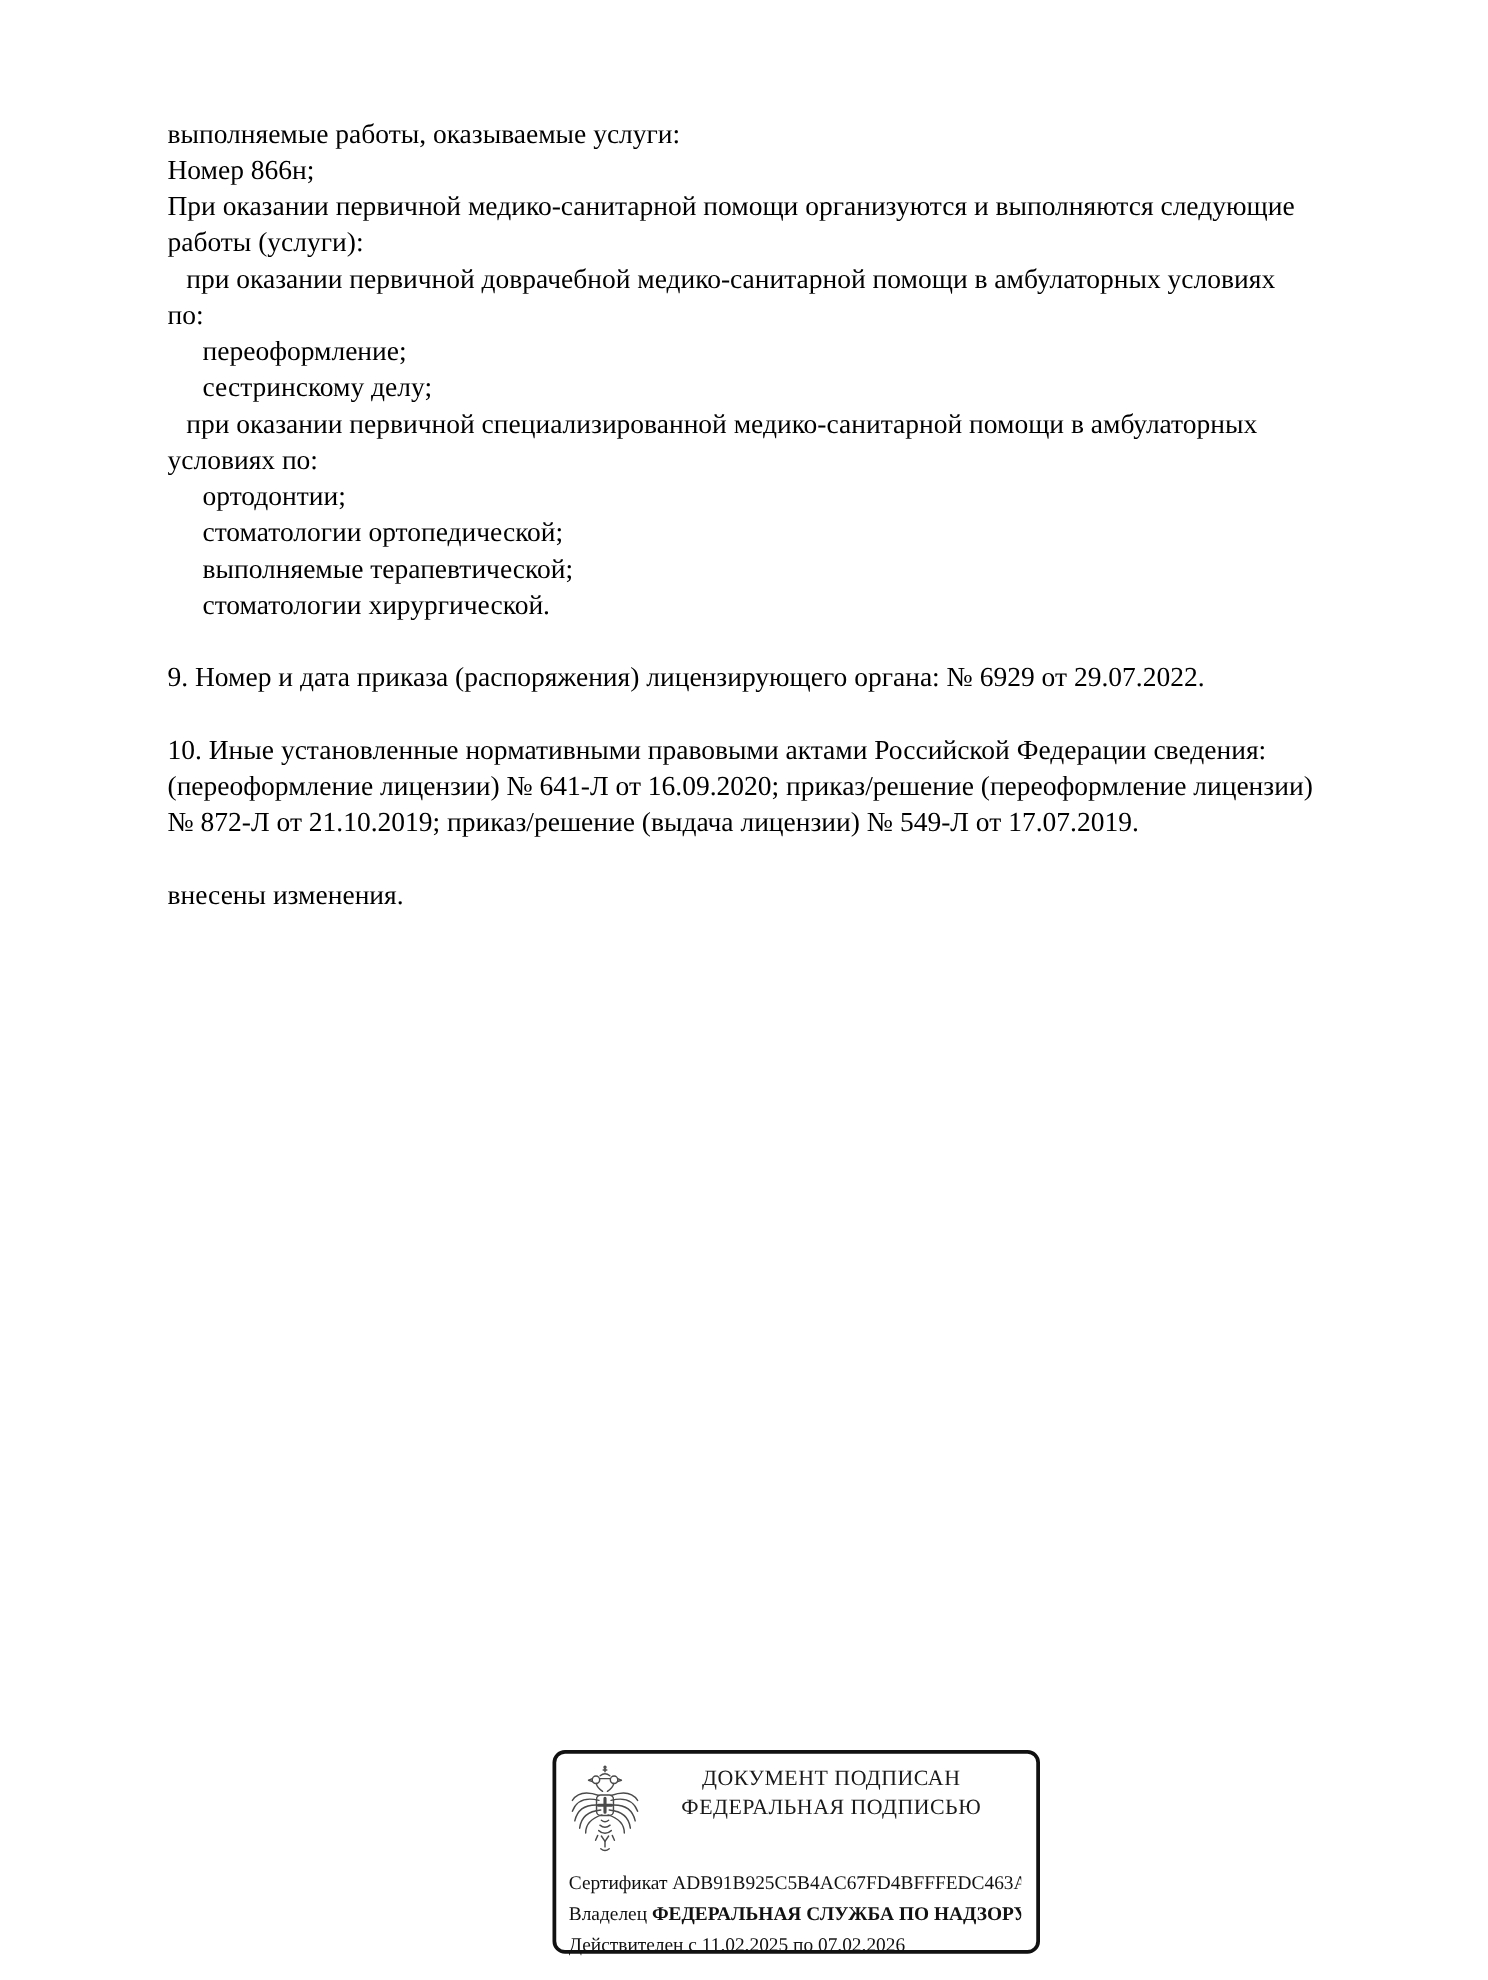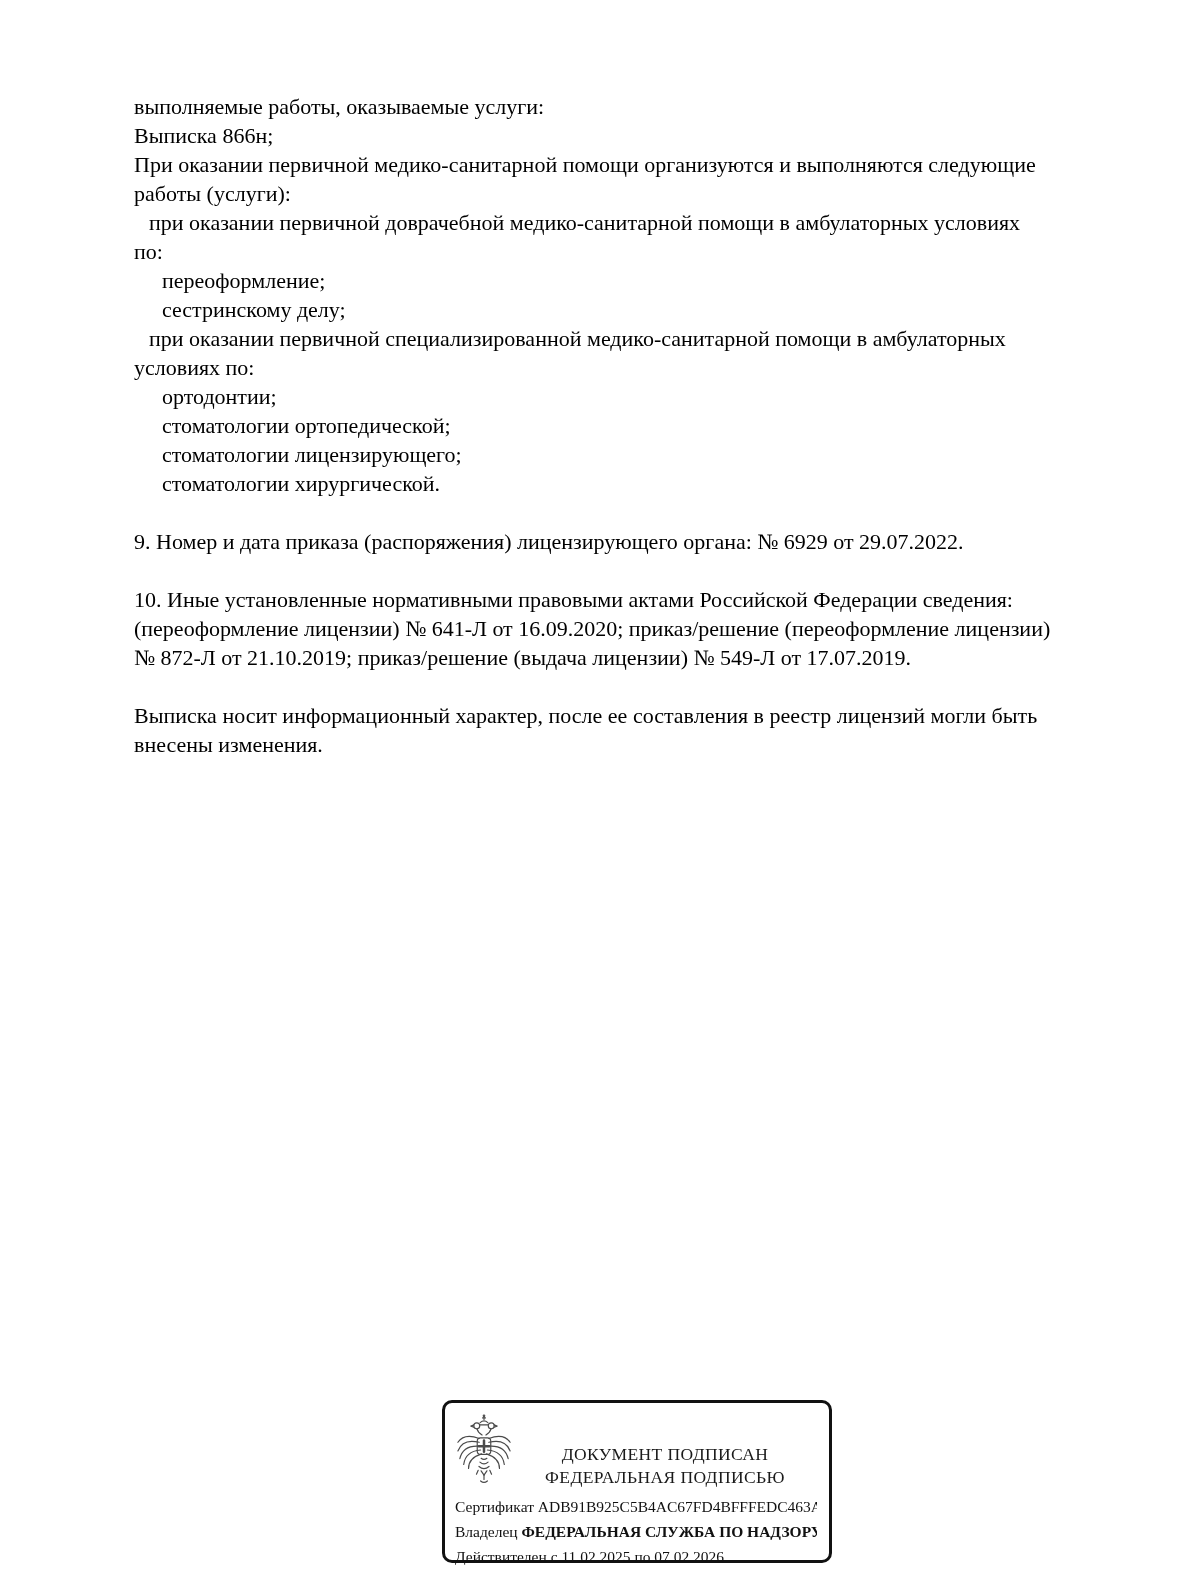--- a/index.html
+++ b/index.html
@@ -37,21 +37,21 @@
     width: 390px;
     height: 163px;
     box-sizing: border-box;
     border: 3px solid #111111;
     border-radius: 10px;
     background: #ffffff;
     padding: 8px 12px 6px 10px;
   }
   .sig-top {
     display: flex;
-    align-items: flex-end;
+    align-items: flex-start;
     height: 78px;
   }
   .eagle-wrap {
     flex: 0 0 auto;
     width: 58px;
     height: 76px;
   }
   .sig-title {
     flex: 1 1 auto;
     text-align: center;
@@ -71,41 +71,40 @@
   .sig-details .row { overflow: hidden; white-space: nowrap; }
   .owner-value { font-weight: bold; }
 </style>
 </head>
 <body>
 
 <div class="page">
 
   <div class="doc-text">
       <div class="doc-line indent-0">выполняемые работы, оказываемые услуги:</div>
-      <div class="doc-line indent-0">Выписка 866н;</div>
+      <div class="doc-line indent-0">Номер 866н;</div>
       <div class="doc-line indent-0">При оказании первичной медико-санитарной помощи организуются и выполняются следующие</div>
       <div class="doc-line indent-0">работы (услуги):</div>
       <div class="doc-line indent-1">при оказании первичной доврачебной медико-санитарной помощи в амбулаторных условиях</div>
       <div class="doc-line indent-0">по:</div>
       <div class="doc-line indent-2">переоформление;</div>
       <div class="doc-line indent-2">сестринскому делу;</div>
       <div class="doc-line indent-1">при оказании первичной специализированной медико-санитарной помощи в амбулаторных</div>
       <div class="doc-line indent-0">условиях по:</div>
       <div class="doc-line indent-2">ортодонтии;</div>
       <div class="doc-line indent-2">стоматологии ортопедической;</div>
-      <div class="doc-line indent-2">стоматологии лицензирующего;</div>
+      <div class="doc-line indent-2">выполняемые терапевтической;</div>
       <div class="doc-line indent-2">стоматологии хирургической.</div>
       <div class="line-spacer"></div>
       <div class="doc-line indent-0">9. Номер и дата приказа (распоряжения) лицензирующего органа: № 6929 от 29.07.2022.</div>
       <div class="line-spacer"></div>
       <div class="doc-line indent-0">10. Иные установленные нормативными правовыми актами Российской Федерации сведения:</div>
       <div class="doc-line indent-0">(переоформление лицензии) № 641-Л от 16.09.2020; приказ/решение (переоформление лицензии)</div>
       <div class="doc-line indent-0">№ 872-Л от 21.10.2019; приказ/решение (выдача лицензии) № 549-Л от 17.07.2019.</div>
       <div class="line-spacer"></div>
-      <div class="doc-line indent-0">Выписка носит информационный характер, после ее составления в реестр лицензий могли быть</div>
       <div class="doc-line indent-0">внесены изменения.</div>
     </div>
 
   <div class="sig-box">
     <div class="sig-top">
       <div class="eagle-wrap">
         <svg viewBox="0 0 60 78" width="58" height="76" xmlns="http://www.w3.org/2000/svg">
           <g fill="none" stroke="#4a4a4a" stroke-width="1.2" stroke-linecap="round" stroke-linejoin="round">
 
             <path d="M26 12 h8 M26 9.6 q4 -3.4 8 0 M30 6.4 v-2.6 M28.5 4.8 h3"></path>

